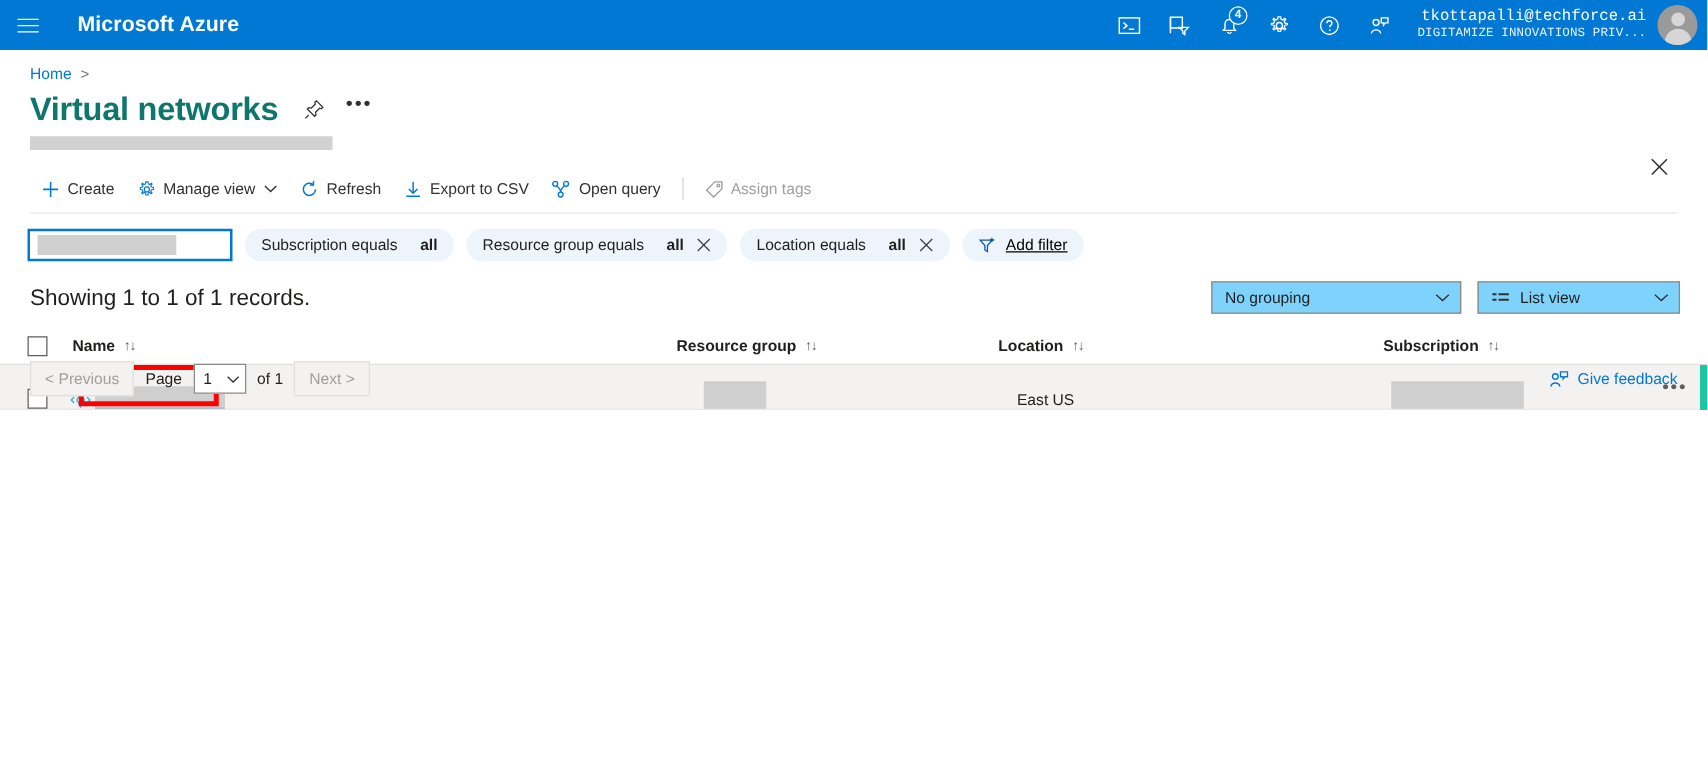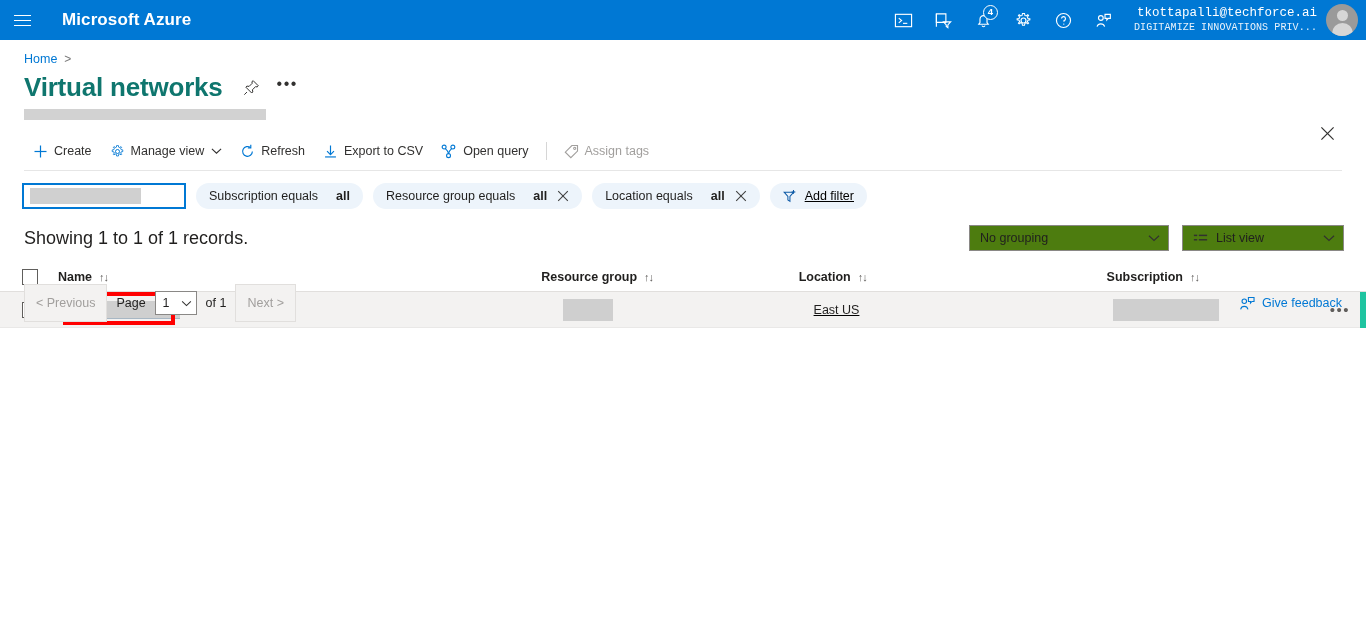--- a/index.html
+++ b/index.html
@@ -239,21 +239,21 @@
     height: 26px;
   }
   .showing {
     font-size: 18px;
     color: #201f1e;
   }
   .spacer { flex: 1; }
   .select-box {
     height: 26px;
     border: 1px solid #8a8886;
-    background: #4d7c0f;
+    background: #7dd3fc;
     display: flex; align-items: center;
     padding: 0 8px 0 10px;
     font-size: 12.5px;
     color: #201f1e;
     cursor: pointer;
     white-space: nowrap;
   }
   .select-box .lbl { flex: 1; }
   .select-box .chev { margin-left: 14px; }
   #grouping-select { width: 200px; }
@@ -288,27 +288,26 @@
     font-size: 11px;
     color: #605e5c;
     letter-spacing: -1px;
   }
   .col-name { width: 508px; padding-left: 20px; }
   .col-rg   { width: 260px; }
   .col-loc  { width: 311px; }
   .col-sub  { width: 262px; }
 
   .trow {
-    display: flex; align-items: center;
+    display: flex; align-items: flex-end;
     height: 36px;
     padding: 0 0 0 22px;
     background: #f3f2f1;
     border-bottom: 1px solid #e9e8e7;
     position: relative;
-    text-decoration: underline;
   }
   .vnet-icon { margin-left: 18px; display: flex; align-items: center; flex: 0 0 auto; }
   .cell {
     font-size: 12.5px; color: #201f1e;
     display: flex; align-items: center;
   }
   .redact-name {
     width: 104px; height: 18px; background: #cfcfcf;
     border-bottom: 1px solid #a8b7c4;
   }
@@ -336,21 +335,21 @@
   
   .footer {
     position: absolute;
     left: 0; right: 0; bottom: 0;
     height: 50px;
     display: flex; align-items: center;
     padding: 0 24px 0 24px;
   }
   .pager { display: flex; align-items: center; gap: 9px; }
   .pgbtn {
-    height: 38px; padding: 0 11px;
+    height: 28px; padding: 0 11px;
     background: #f3f2f1;
     border: 1px solid #e1dfdd;
     font-size: 12.5px; color: #a19f9d;
     display: flex; align-items: center;
     cursor: default;
   }
   .pglabel { font-size: 12.5px; color: #201f1e; }
   .pgselect {
     height: 24px; width: 42px;
     border: 1px solid #8a8886;

